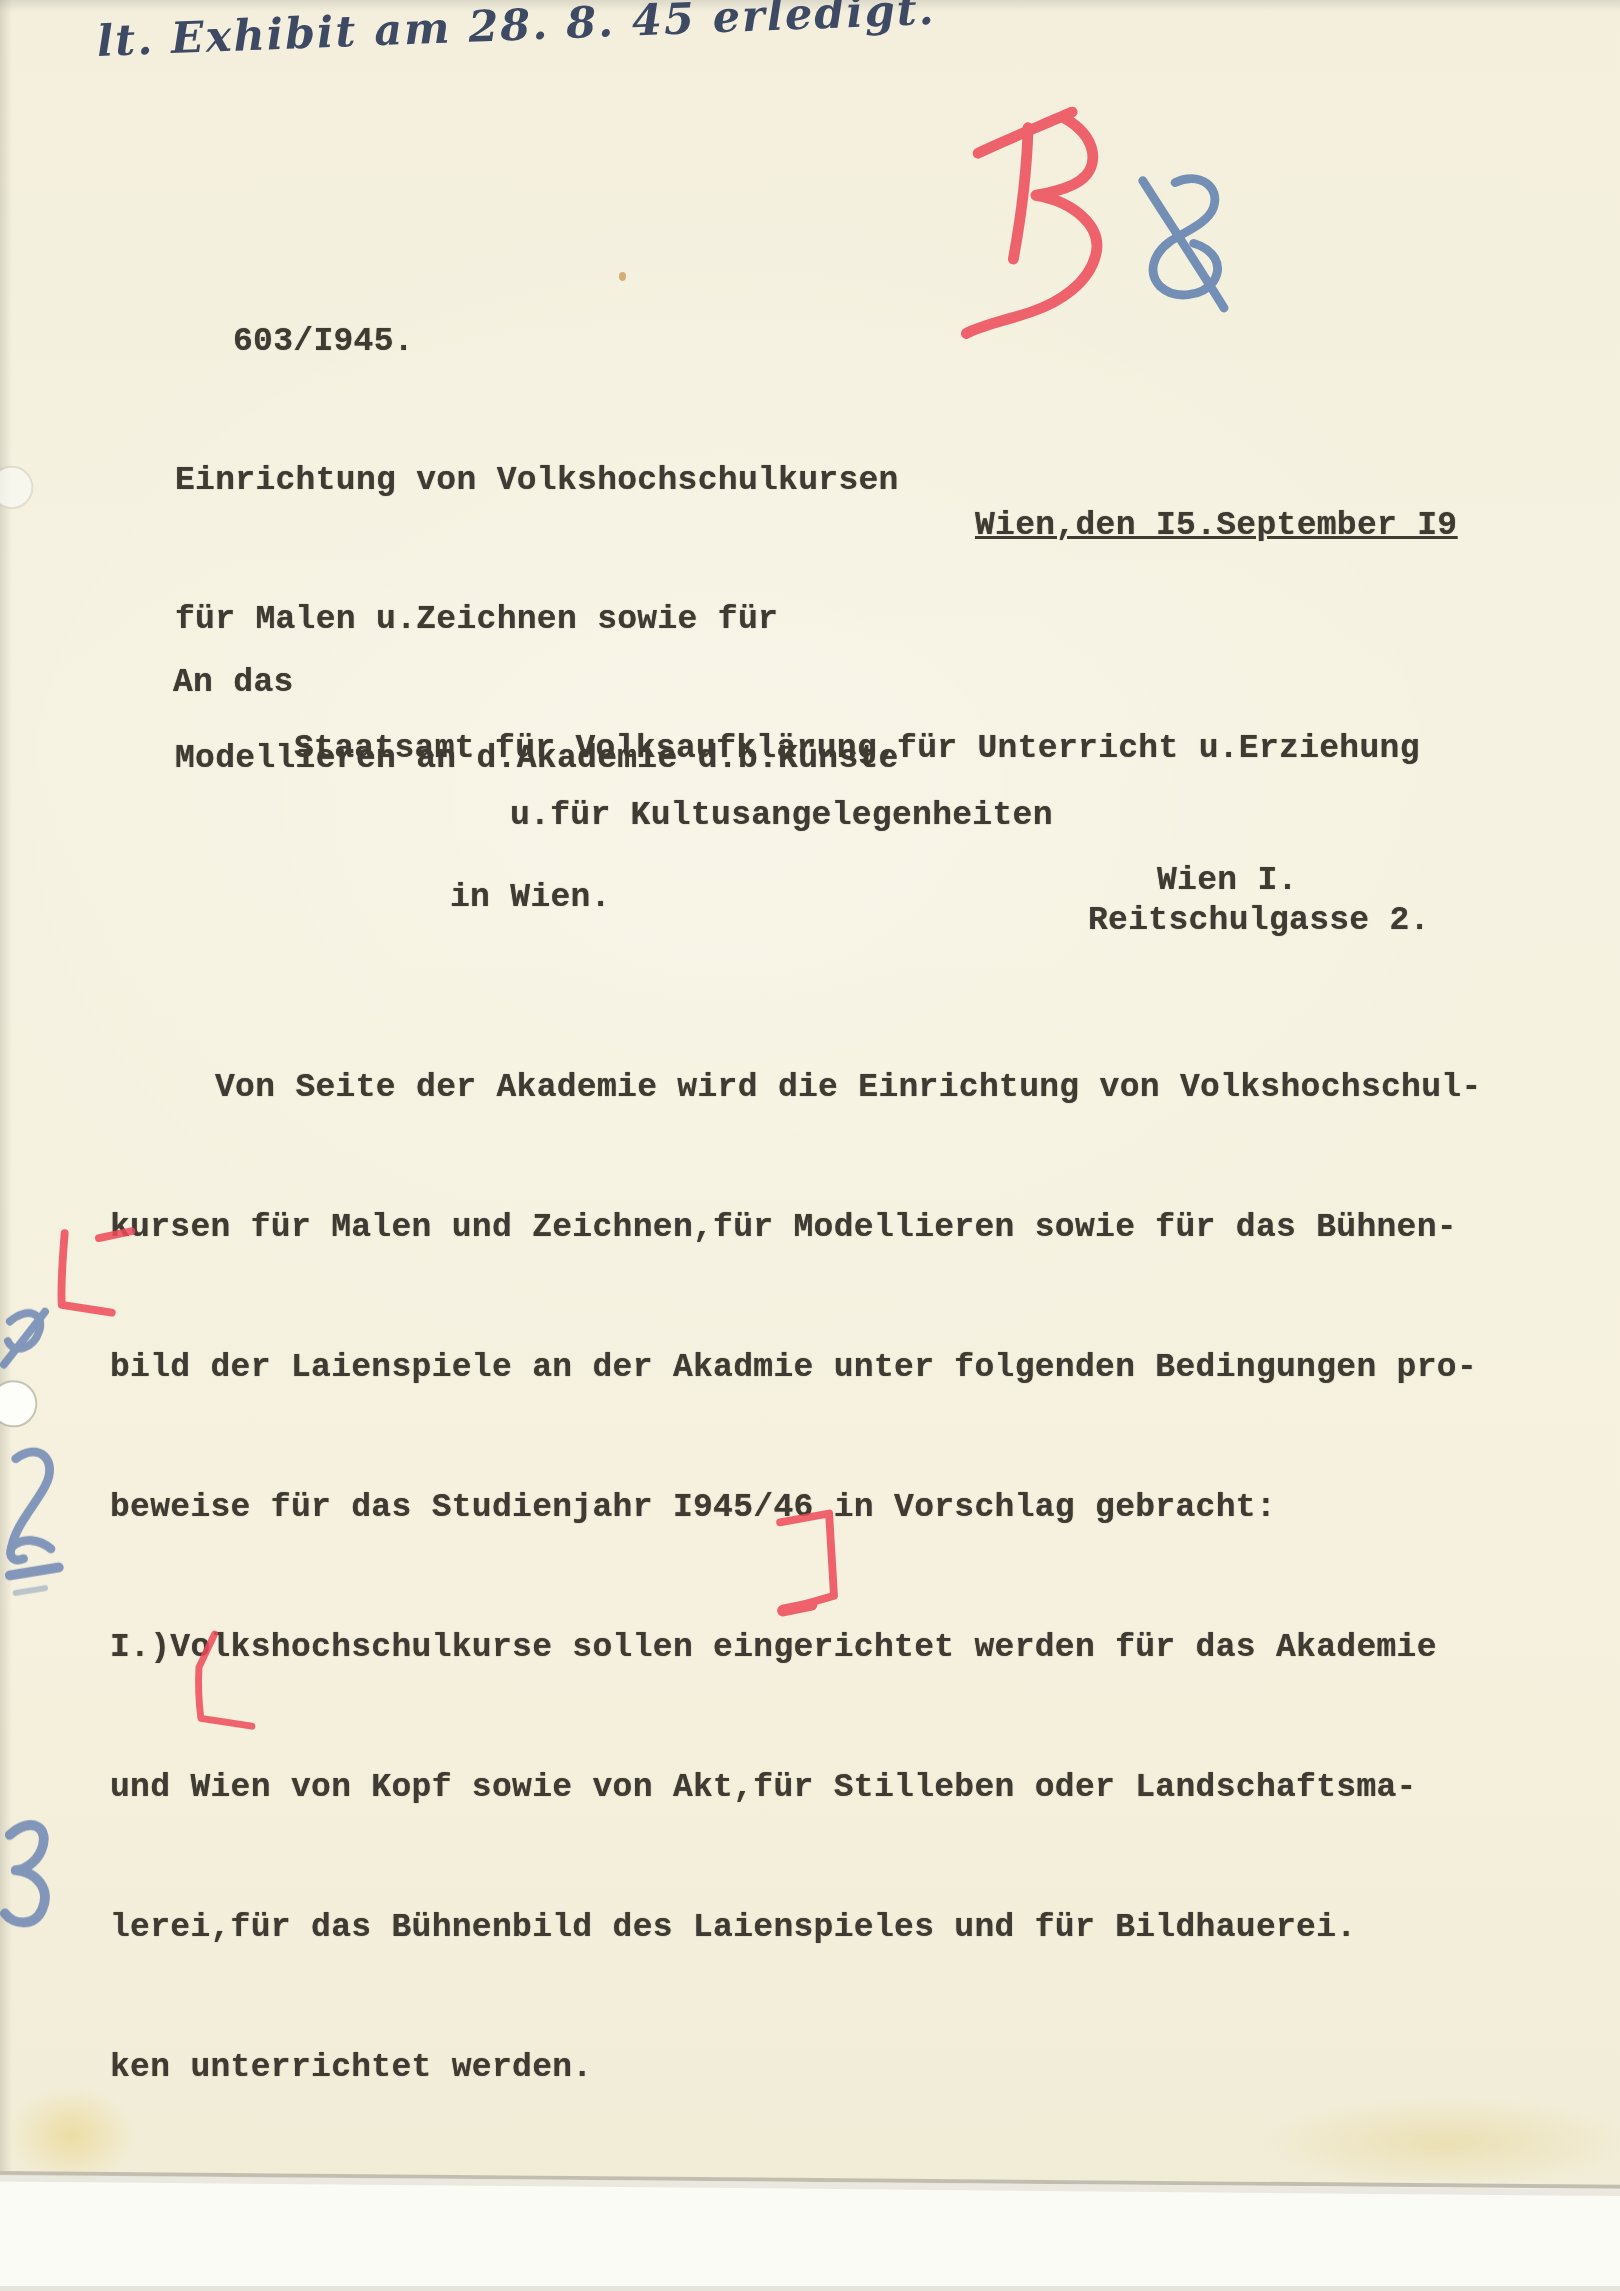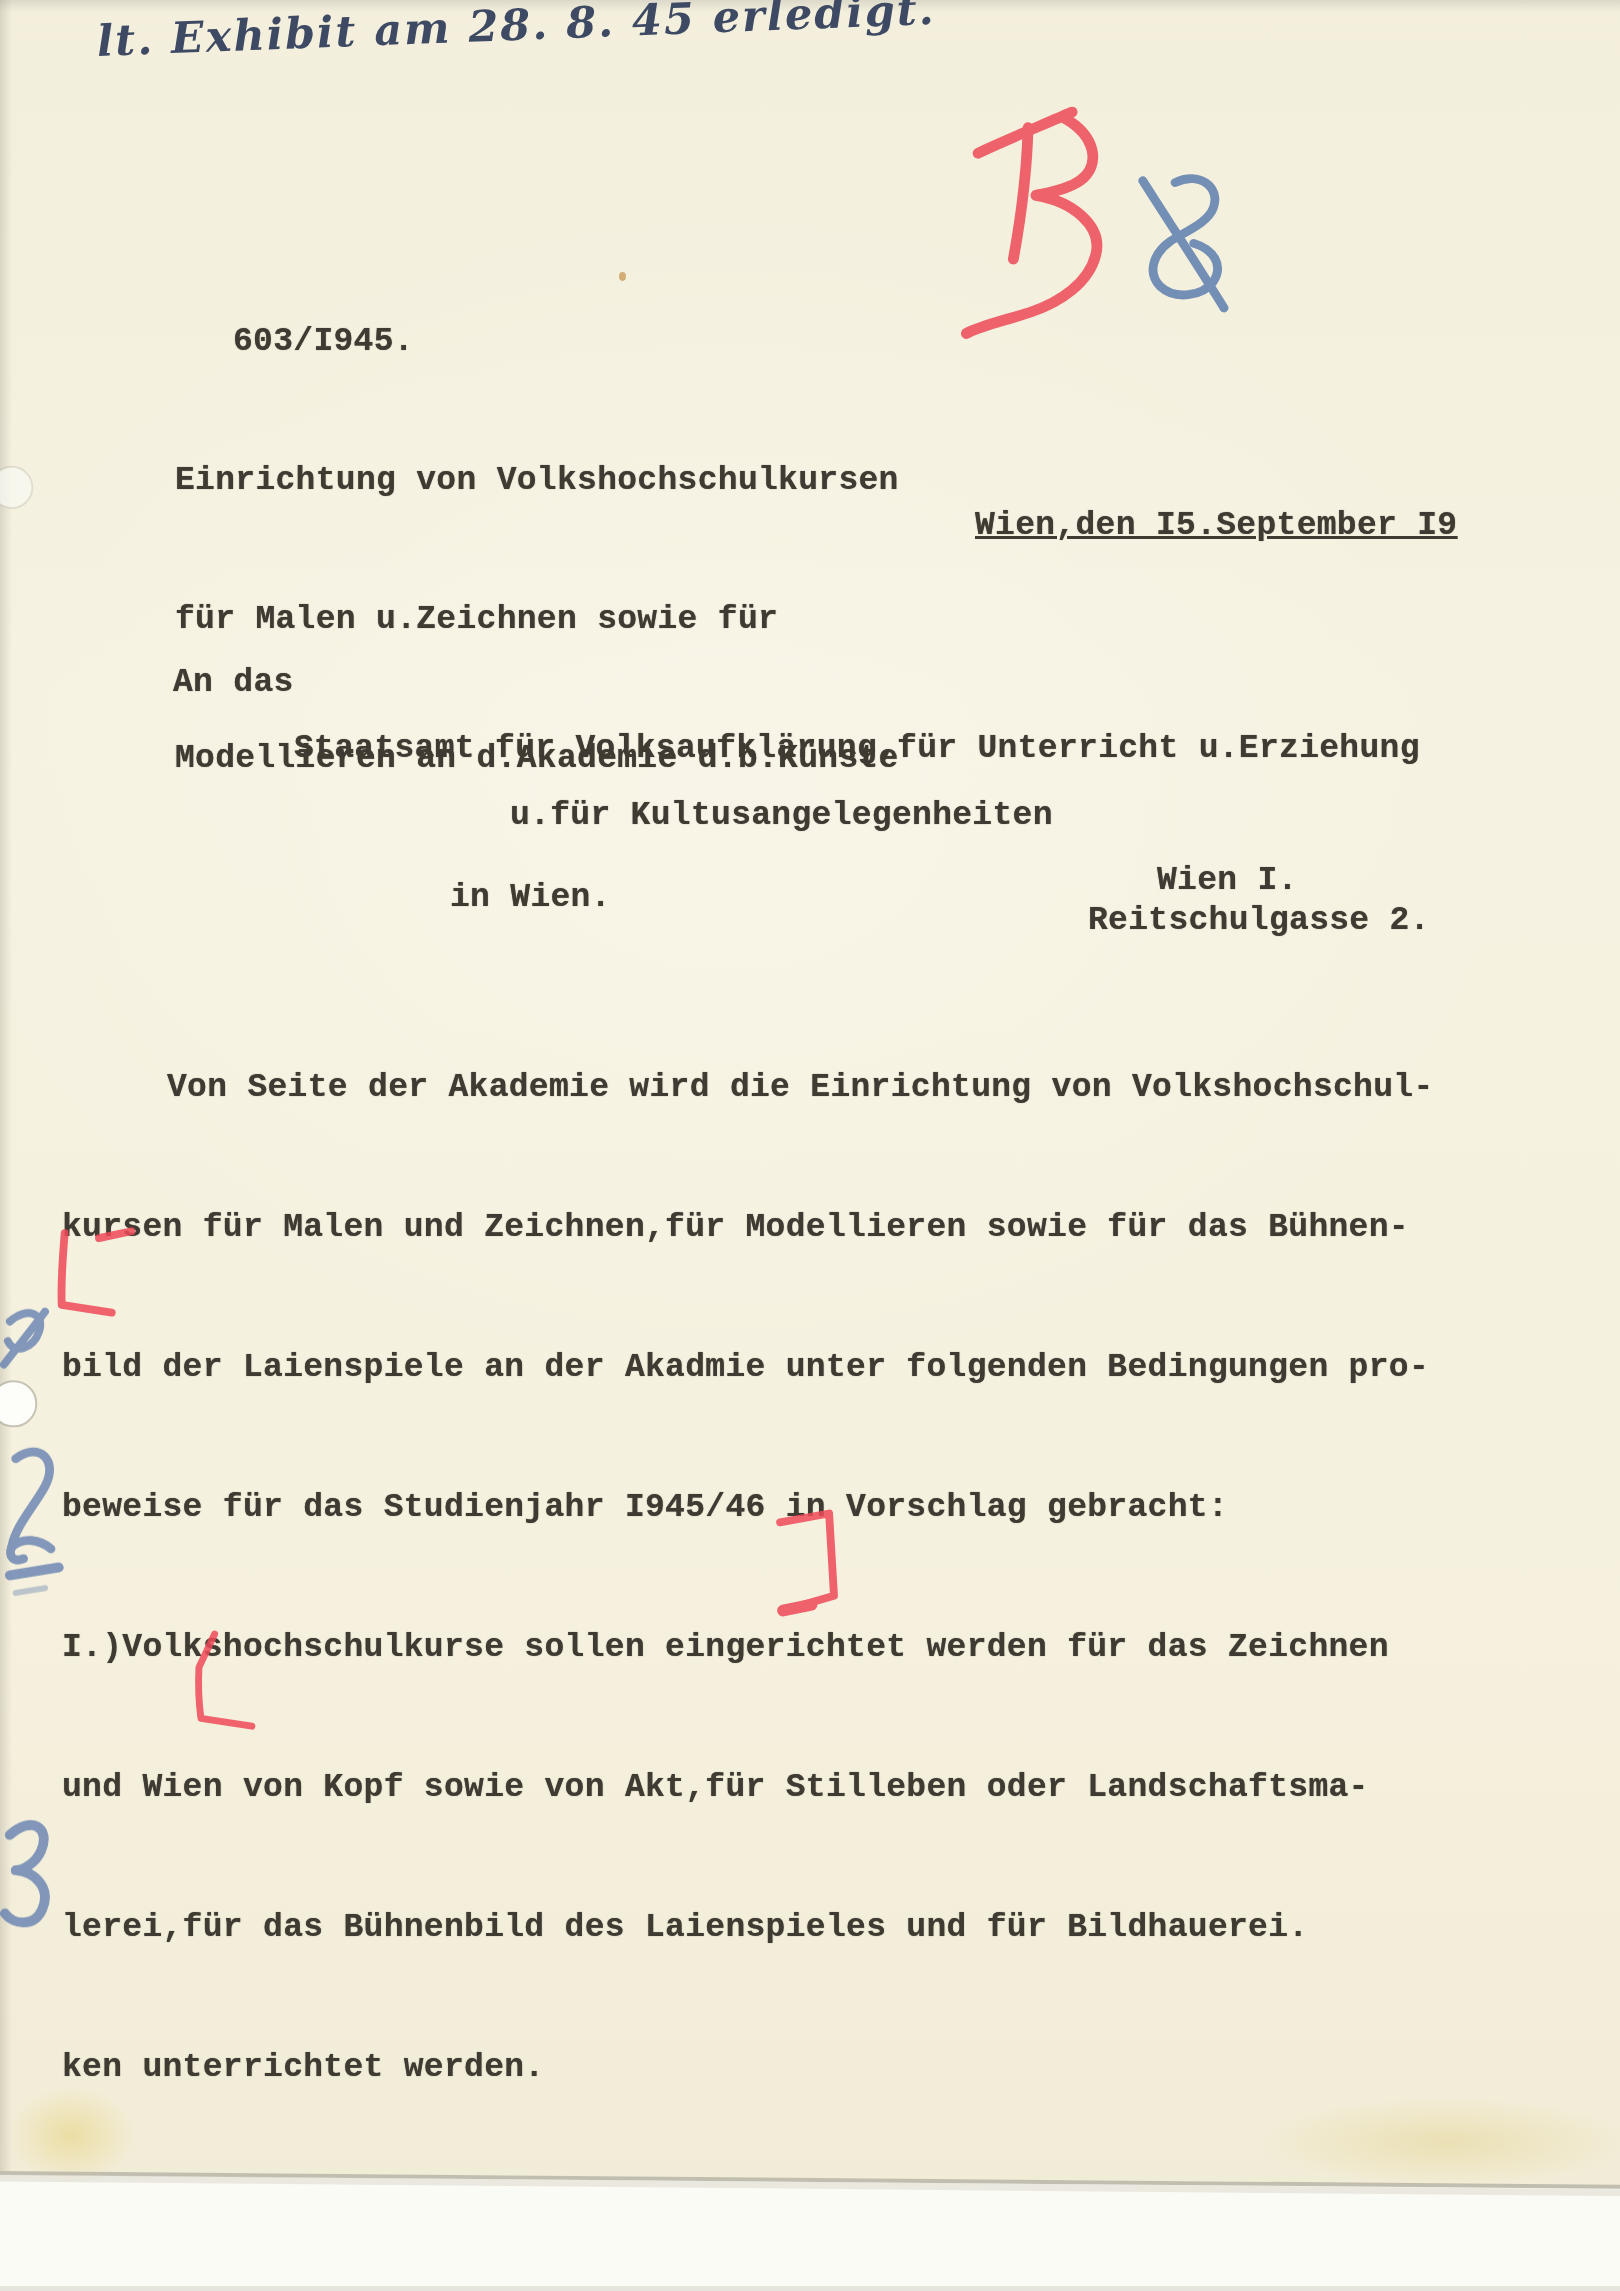--- a/index.html
+++ b/index.html
@@ -34,21 +34,21 @@
     position:absolute;color:#3f3b33;font-weight:bold;font-size:33px;
     white-space:pre;letter-spacing:0.3px;
     text-shadow:0 0 1px rgba(62,58,48,.75);
   }
   .lh1{line-height:1;}
   .block-head{left:175px;top:235px;}
   .block-head .hl{height:65px;line-height:65px;}
   .hl.num{padding-left:58px;}
   .hl.place{padding-left:275px;}
   .block-body{left:62px;top:981px;width:1549px;}
-  .block-body .bl{height:66px;line-height:66px;}
+  .block-body .bl{height:66px;line-height:66px;margin-left:48px;}
   .bl.ind-a{padding-left:105px;}
   .bl.ind-b{padding-left:135px;}
 
   
   .hand-note{
     position:absolute;left:96px;top:15.7px;
     font-family:"DejaVu Serif",serif;font-style:italic;font-weight:600;
     font-size:43px;color:#3e4a64;letter-spacing:2px;
     transform:rotate(-2.2deg);transform-origin:left top;white-space:pre;
   }
@@ -81,21 +81,21 @@
 <div class="typed lh1" style="left:294px;top:732px;">Staatsamt für Volksaufklärung,für Unterricht u.Erziehung</div>
 <div class="typed lh1" style="left:510px;top:799px;">u.für Kultusangelegenheiten</div>
 <div class="typed lh1" style="left:1157px;top:864px;">Wien I.</div>
 <div class="typed lh1" style="left:1088px;top:904px;">Reitschulgasse 2.</div>
 
 <div class="typed block-body">
   <div class="bl ind-a">Von Seite der Akademie wird die Einrichtung von Volkshochschul-</div>
   <div class="bl">kursen für Malen und Zeichnen,für Modellieren sowie für das Bühnen-</div>
   <div class="bl">bild der Laienspiele an der Akadmie unter folgenden Bedingungen pro-</div>
   <div class="bl">beweise für das Studienjahr I945/46 in Vorschlag gebracht:</div>
-  <div class="bl">I.)Volkshochschulkurse sollen eingerichtet werden für das Zeichnen</div>
+  <div class="bl">I.)Volkshochschulkurse sollen eingerichtet werden für das Akademie</div>
   <div class="bl">und Wien von Kopf sowie von Akt,für Stilleben oder Landschaftsma-</div>
   <div class="bl">lerei,für das Bühnenbild des Laienspieles und für Bildhauerei.</div>
   <div class="bl">ken unterrichtet werden.</div>
   
   
   
   
   
   
   

